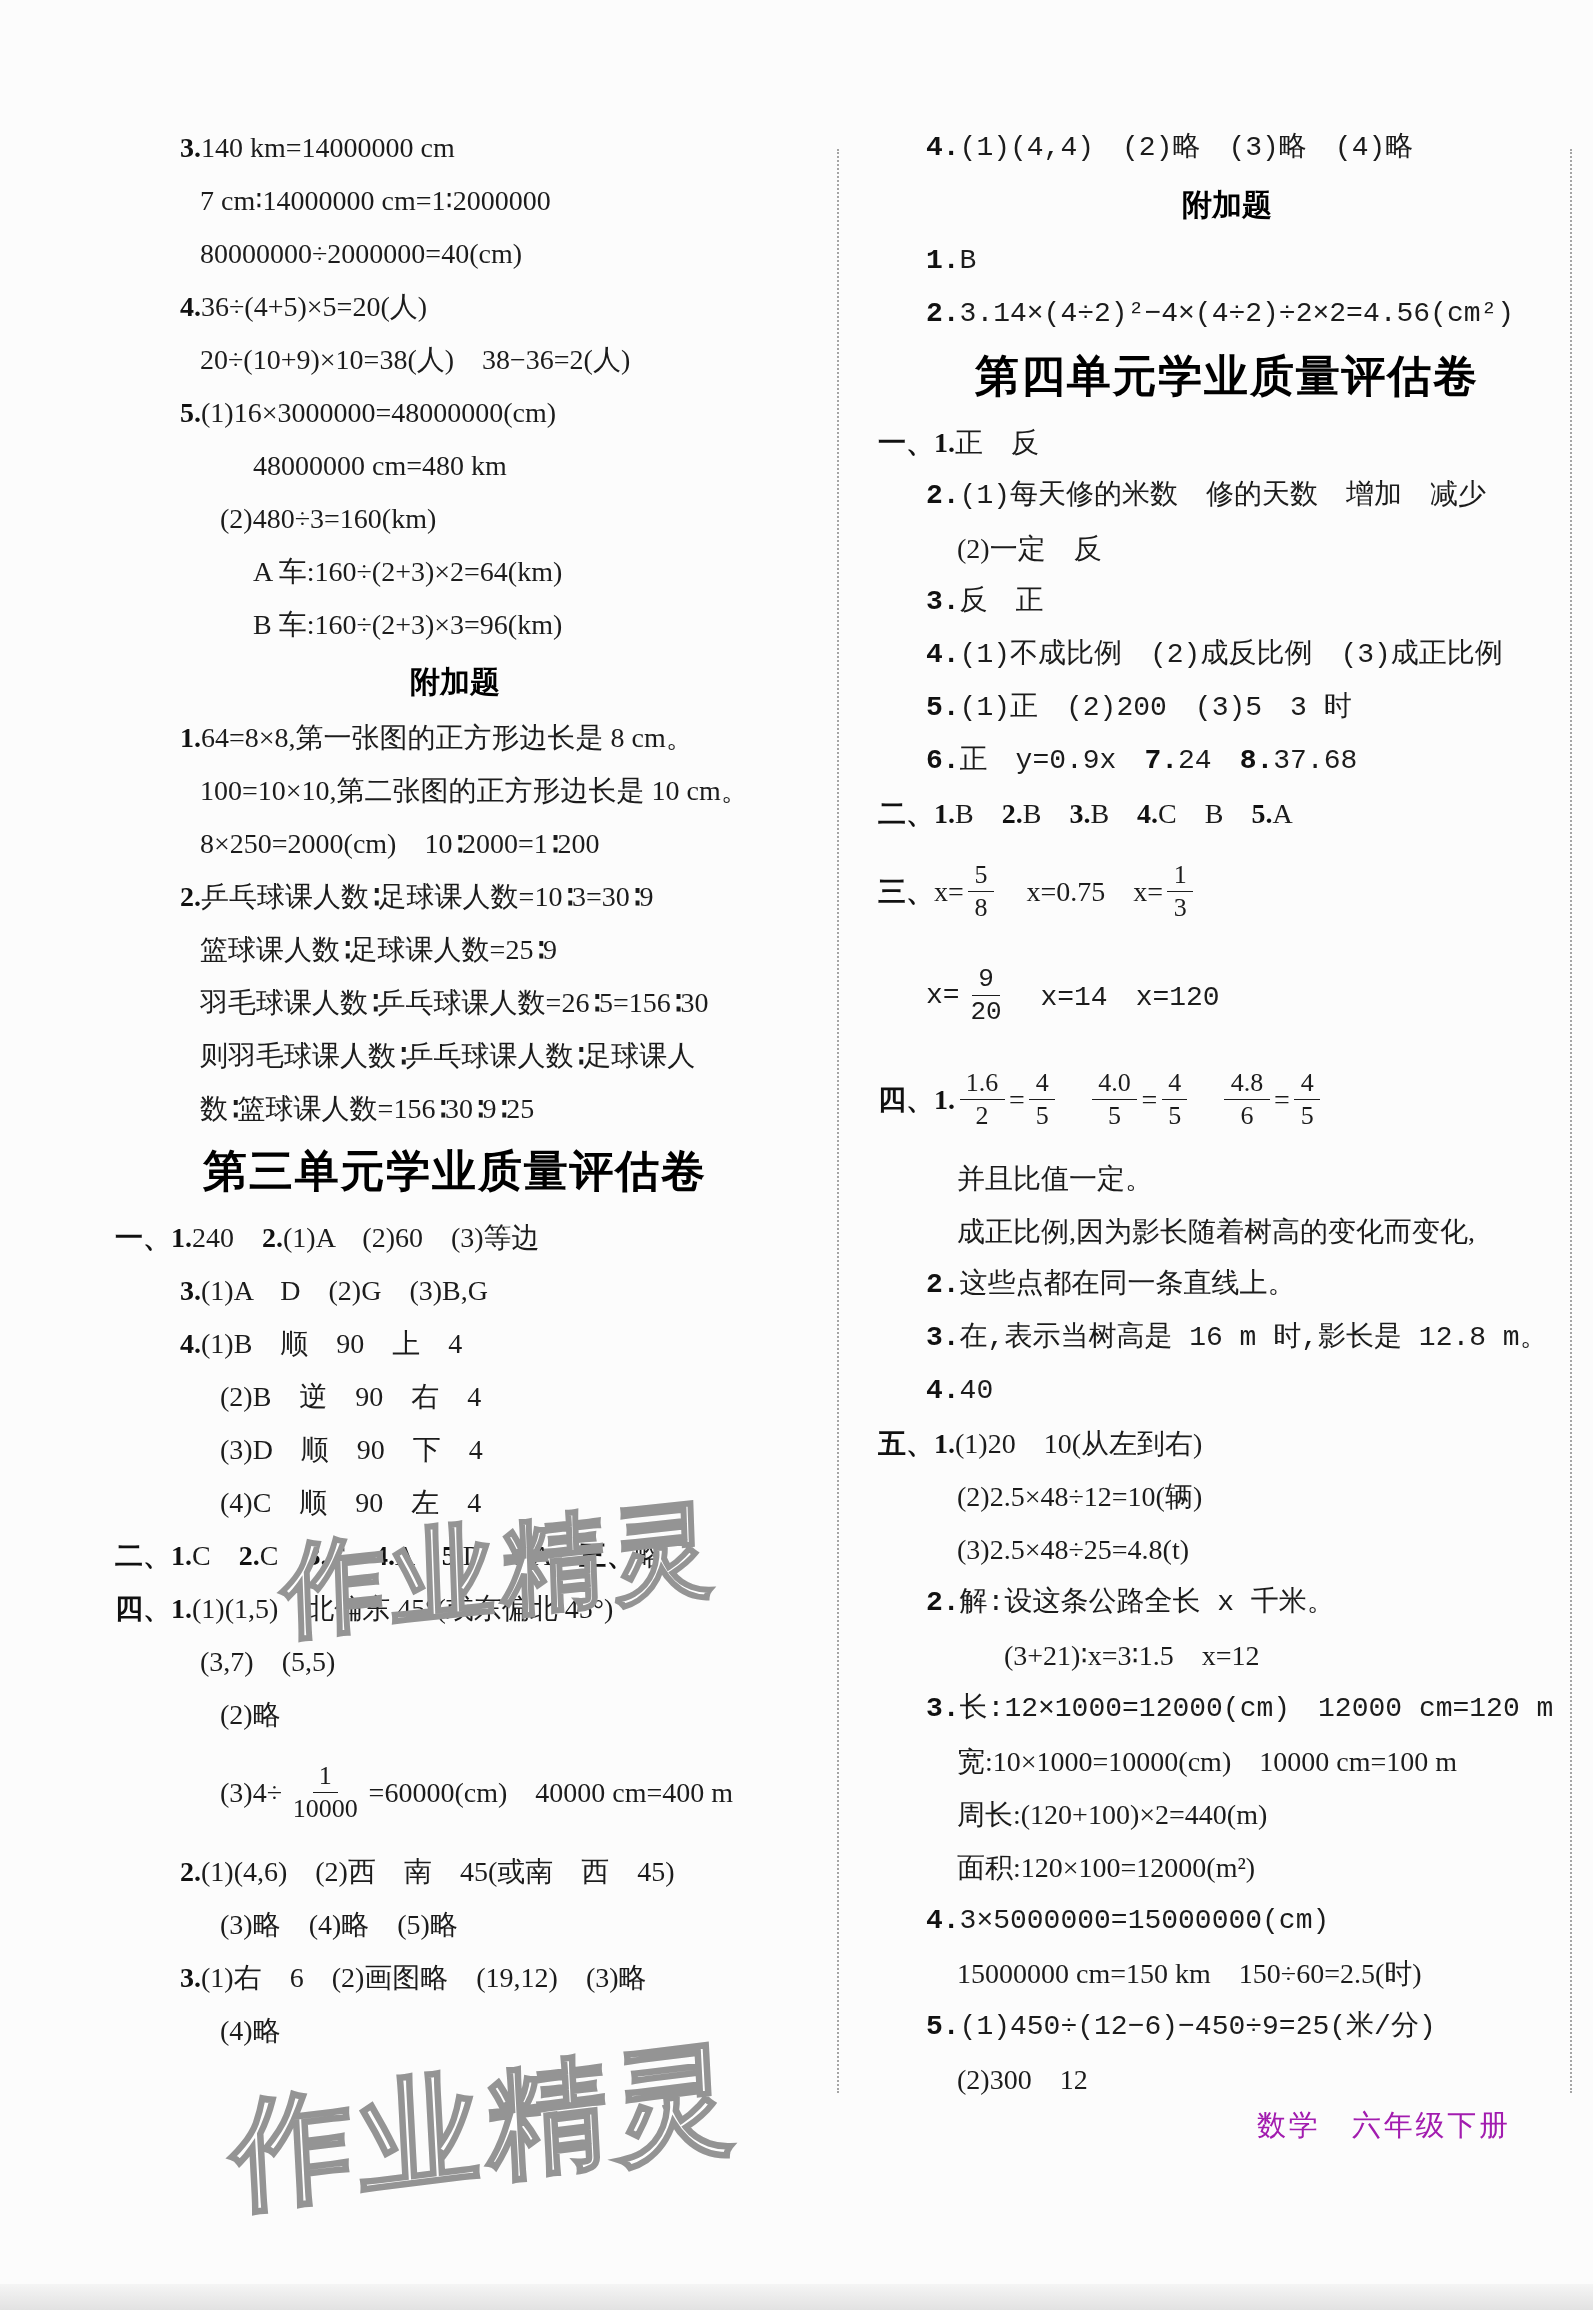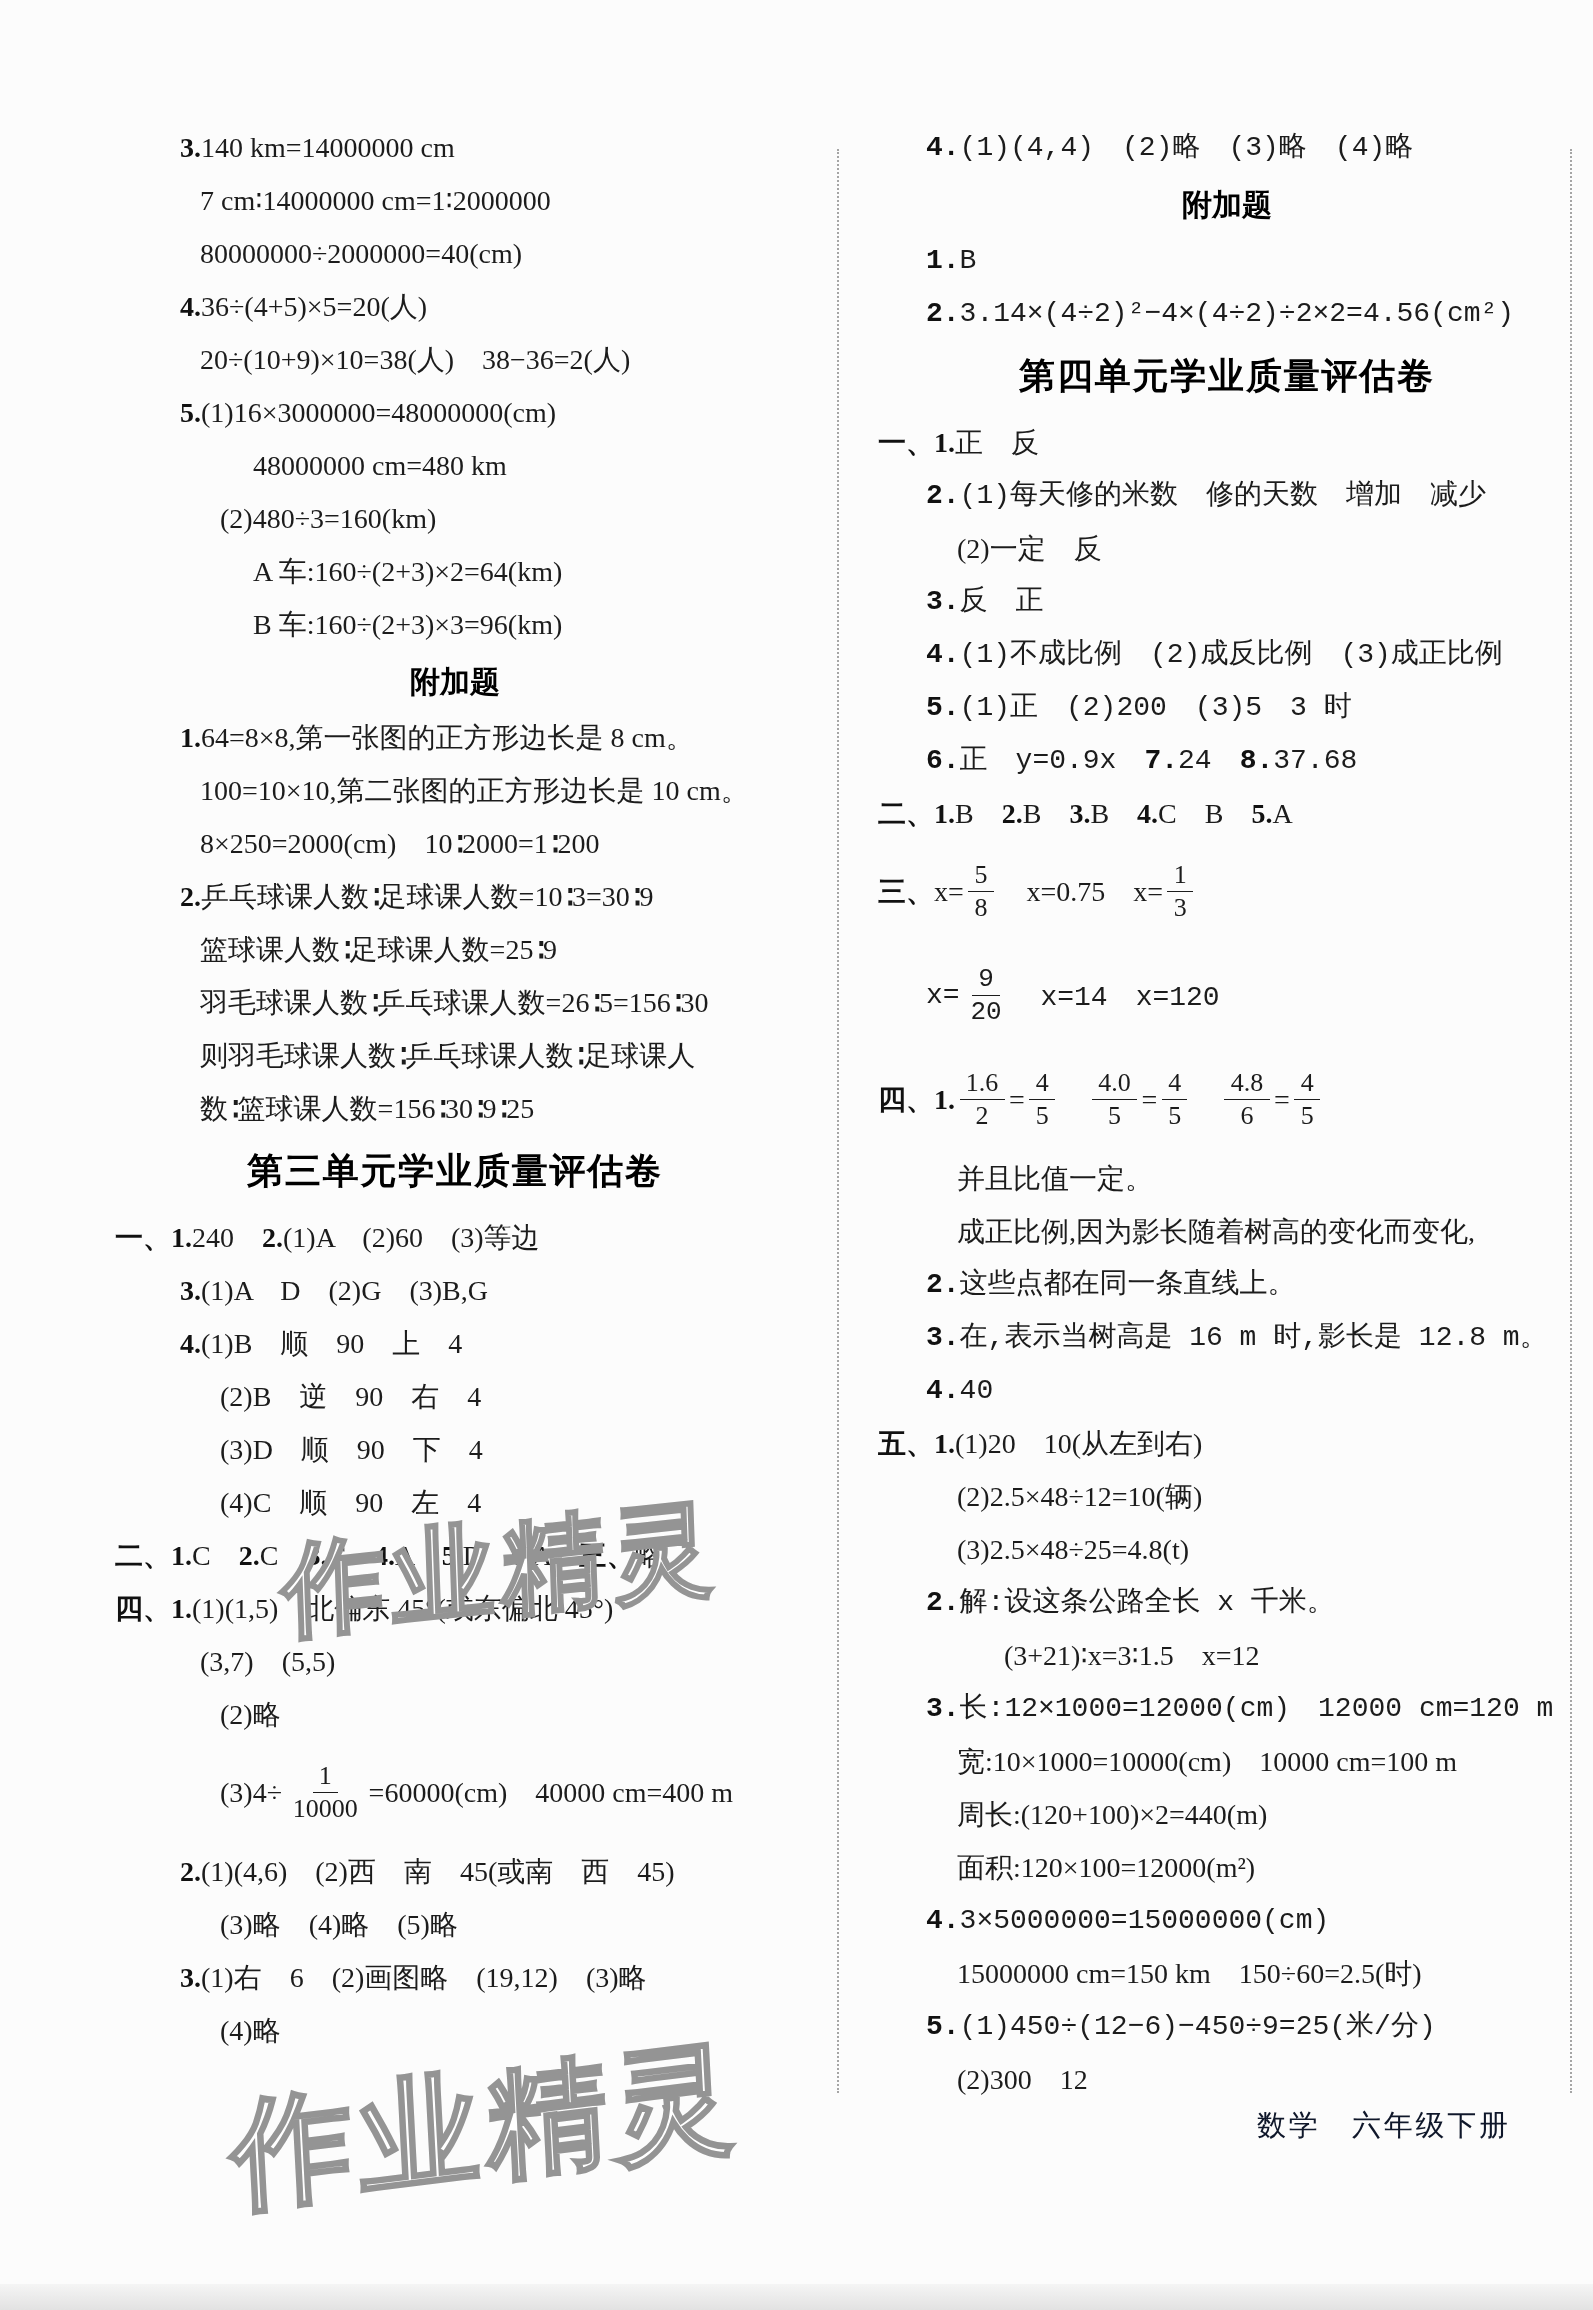--- a/index.html
+++ b/index.html
@@ -18,21 +18,21 @@
   .col-l .i1{padding-left:65px;}
   .col-l .i2{padding-left:85px;}
   .col-l .i2p{padding-left:105px;}
   .col-l .i3{padding-left:138px;}
   
   .col-r .i1{padding-left:48px;font-family:Liberation Mono, monospace;}
   .col-r .i2{padding-left:79px;}
   .col-r .i3{padding-left:126px;}
   
   .hx{height:58px;line-height:58px;font-size:30px;font-weight:700;color:#000;margin-top:1.8px;white-space:pre;text-align:center;}
-  .hu{height:67px;line-height:67px;font-size:36px;font-weight:700;color:#000;
+  .hu{height:67px;line-height:67px;font-size:44px;font-weight:700;color:#000;
       text-align:center;letter-spacing:1.8px;margin:3.6px 0 5.4px;white-space:pre;}
   
   .fl{display:flex;align-items:center;height:104px;line-height:normal;}
   .fr{display:inline-flex;flex-direction:column;align-items:center;margin:0 4.5px;
       font-size:26px;line-height:32px;}
   .fn{border-bottom:1.8px solid #1c1c1c;padding:0 6.3px;}
   .fd{padding:0 6.3px;}
   
   .vdash{position:absolute;width:0;border-left:2.7px dotted #a5a5a5;}
   #div1{left:837px;top:149px;height:1944px;}
@@ -40,21 +40,21 @@
   
   .wm{
     position:absolute;z-index:6;font-family:"Liberation Sans","DejaVu Sans",sans-serif;
     font-weight:700;color:#ffffff;-webkit-text-stroke:2.7px #949494;
     letter-spacing:7.2px;white-space:nowrap;
   }
   #wm1{left:281px;top:1501px;font-size:103px;transform:rotate(-6deg) skewX(-4deg);}
   #wm2{left:230px;top:2045px;font-size:121px;transform:rotate(-7deg) skewX(-4deg);}
   
   .footer{position:absolute;left:1257px;top:2106px;font-size:29px;letter-spacing:2.7px;
-          color:#0f172a;white-space:pre;}
+          color:#a21caf;white-space:pre;}
   
   .bband{position:absolute;left:0;top:2284px;width:1593px;height:26px;
          background:linear-gradient(180deg,#f5f5f5,#e2e2e2);}
 </style>
 </head>
 <body>
 
 <div class="page">
 
   <div class="vdash" id="div1"></div>

